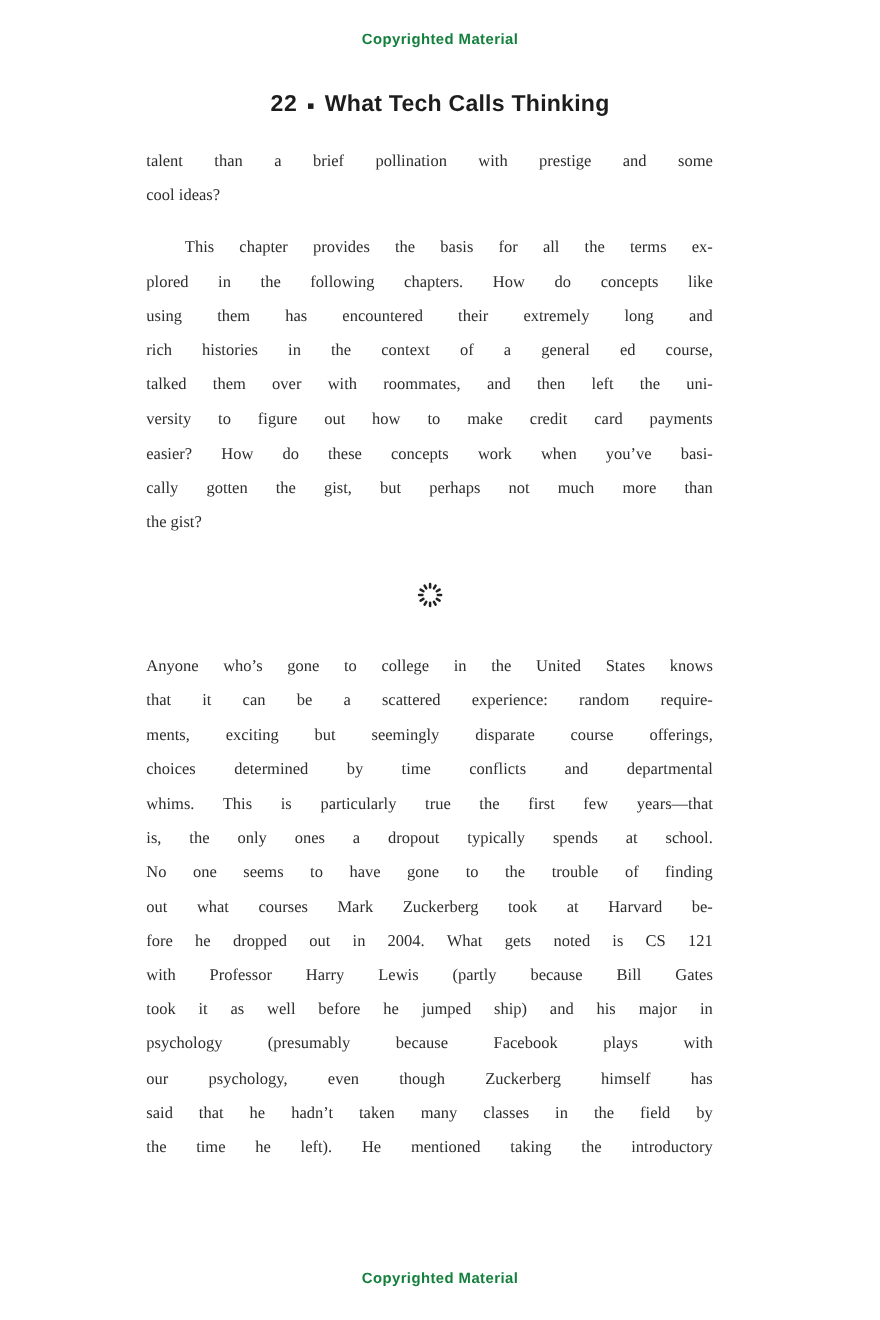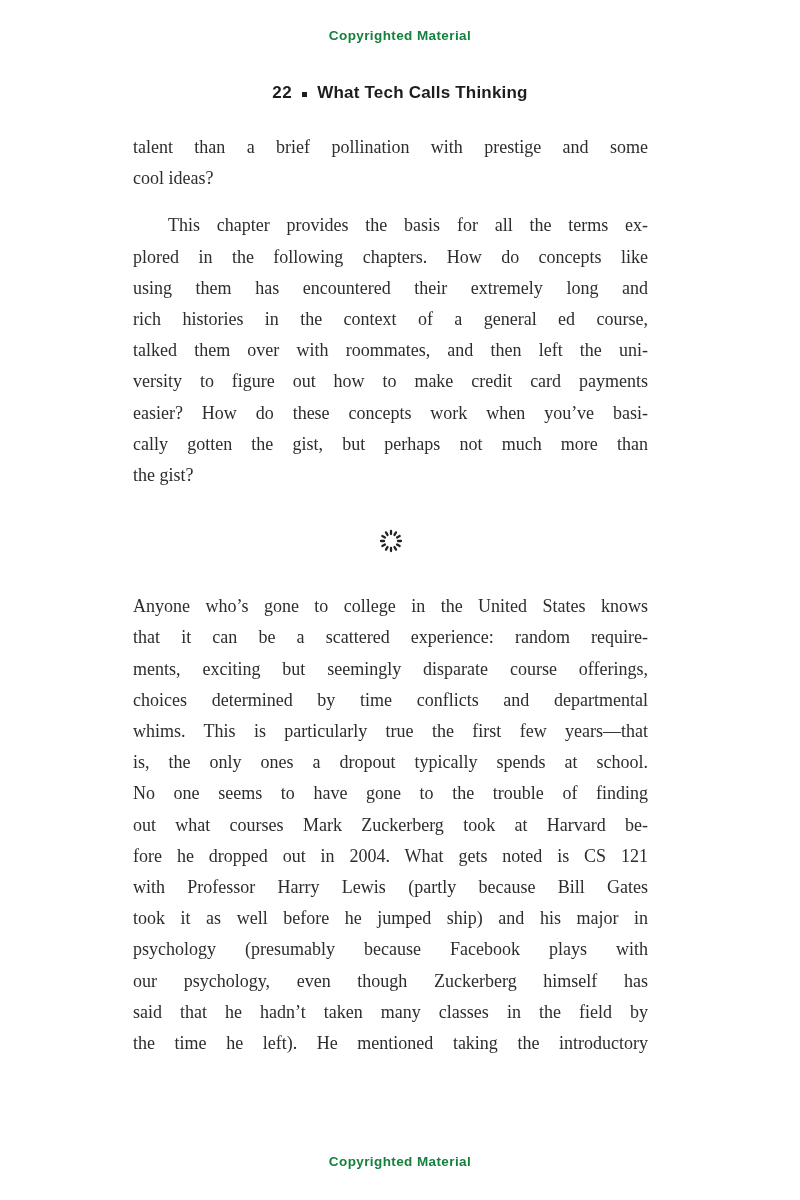--- a/index.html
+++ b/index.html
@@ -27,38 +27,38 @@
   .running-header {
     position: absolute;
     top: 83px;
     left: 0;
     width: 100%;
     display: flex;
     justify-content: center;
     align-items: center;
     gap: 10px;
     font-family: "Liberation Sans", sans-serif;
-    font-size: 17px;
+    font-size: 21px;
     color: #1d1d1d;
   }
   .running-header .pagenum { font-weight: 600; letter-spacing: 0.5px; }
   .running-header .bullet {
     display: inline-block;
     width: 5px;
     height: 5px;
     background: #1d1d1d;
     margin-top: 2px;
   }
   .running-header .title { font-weight: 700; letter-spacing: 0.2px; }
   .body-text {
     position: absolute;
     top: 132px;
     left: 133px;
     width: 515px;
-    font-size: 18px;
+    font-size: 15px;
     line-height: 31.2px;
     color: #2d2d2d;
   }
   .line { text-align: justify; text-align-last: justify; }
   .line.last { text-align-last: left; }
   .line.indent { text-indent: 35px; margin-top: 16px; }
   .ornament-row {
     height: 100px;
     display: flex;
     align-items: center;

